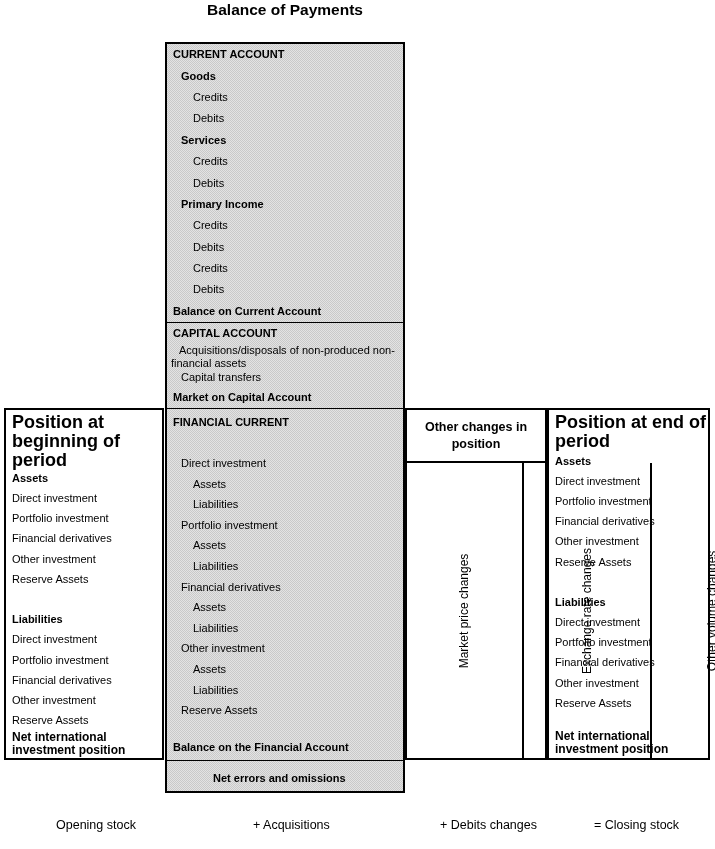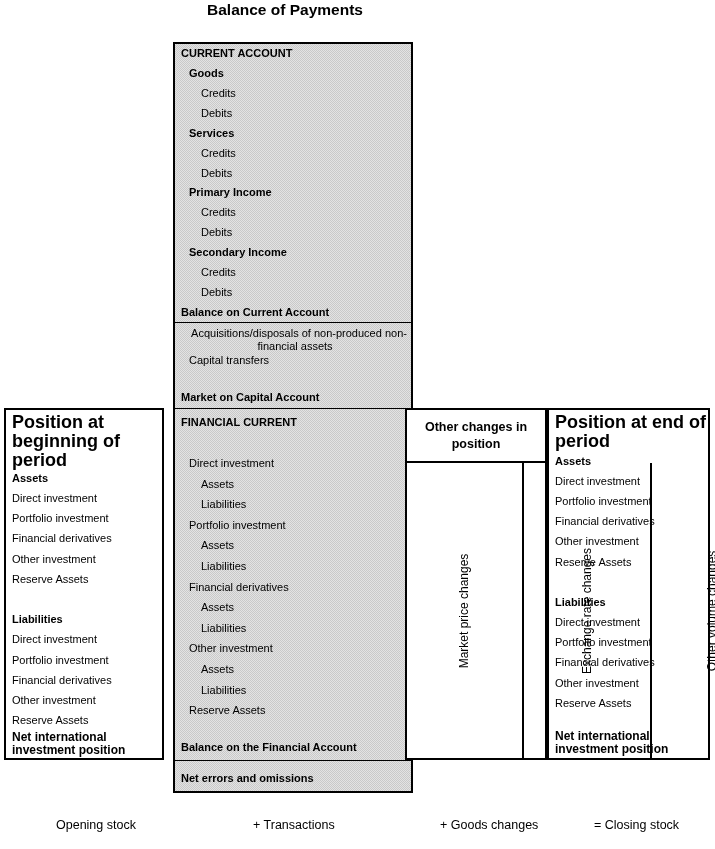--- a/index.html
+++ b/index.html
@@ -10,37 +10,37 @@
     font-size:15.5px;font-weight:bold;}
 
   
   .center-box{position:absolute;left:165px;top:42px;width:240px;height:751px;
     box-sizing:border-box;border:2px solid #000;
     background-color:#e3e3e3;
     background-image:
       linear-gradient(45deg,#c9c9c9 25%,transparent 25%,transparent 75%,#c9c9c9 75%),
       linear-gradient(45deg,#c9c9c9 25%,transparent 25%,transparent 75%,#c9c9c9 75%);
     background-size:2px 2px;background-position:0 0,1px 1px;
-    display:flex;flex-direction:column;margin-left:8px;}
+    display:flex;flex-direction:column;}
   .sec{display:flex;flex-direction:column;box-sizing:border-box;}
   .sec-current{height:278px;}
   .sec-capital{height:86px;border-top:1px solid #000;padding-top:2px;}
   .sec-financial{height:352px;border-top:1px solid #000;padding-top:3px;}
-  .sec-neterrors{flex:1;border-top:1px solid #000;}
+  .sec-neterrors{flex:1;border-top:1px solid #000;padding-left:40px;}
 
   .row{display:flex;align-items:center;padding-left:6px;font-size:11px;
     line-height:13px;min-height:20px;box-sizing:border-box;}
   .sec-current .row{flex:1;min-height:0;}
   .sec-financial .row{min-height:20.6px;}
   .sec-capital .row{min-height:17px;}
   .bold{font-weight:bold;}
   .lvl1{padding-left:14px;}
   .lvl2{padding-left:26px;text-align:right;}
   .wrap{display:block;padding-left:4px;text-indent:8px;line-height:12.5px;
-    padding-top:2px;min-height:25px;text-align:center;}
+    padding-top:2px;min-height:25px;}
   .push-bottom{margin-top:auto;padding-bottom:4px;}
   .sec-neterrors .push-bottom{padding-bottom:5px;}
   .spacer-sm{min-height:14px;}
   .spacer-lg{min-height:26px;}
 
   
   .side-box{position:absolute;top:408px;height:352px;box-sizing:border-box;
     border:2px solid #000;background:#fff;display:flex;flex-direction:column;
     padding-top:2px;}
   .left-box{left:4px;width:160px;}
@@ -104,35 +104,35 @@
         </div>
         <div class="row bold lvl1">
           <span>Primary Income</span>
         </div>
         <div class="row lvl2">
           <span>Credits</span>
         </div>
         <div class="row lvl2">
           <span>Debits</span>
         </div>
-        <div class="row bold lvl1">
-          <span>Secondary Income</span>
-        </div>
         <div class="row lvl2">
           <span>Credits</span>
         </div>
         <div class="row lvl2">
           <span>Debits</span>
         </div>
         <div class="row bold">
           <span>Balance on Current Account</span>
         </div>
       </div>
     <div class="sec sec-capital">
 
+    <div class="row bold">
+          <span>CAPITAL ACCOUNT</span>
+        </div>
         <div class="row lvl1 wrap">
           <span>Acquisitions/disposals of non-produced non-financial assets</span>
         </div>
         <div class="row lvl1">
           <span>Capital transfers</span>
         </div>
         <div class="row bold push-bottom">
           <span>Market on Capital Account</span>
         </div>
       </div>
@@ -305,18 +305,18 @@
         <span class="vtext">Exchange rate changes</span>
       </div>
       <div class="vcol">
         <span class="vtext">Other volume changes</span>
       </div>
     </div>
 
   <div class="footer">
 
   <div class="flabel">Opening stock</div>
-      <div class="flabel">+ Transactions</div>
-      <div class="flabel">+ Goods changes</div>
+      <div class="flabel">+ Acquisitions</div>
+      <div class="flabel">+ Debits changes</div>
       <div class="flabel">= Closing stock</div>
     </div>
 
 </div>
 
 </body></html>

